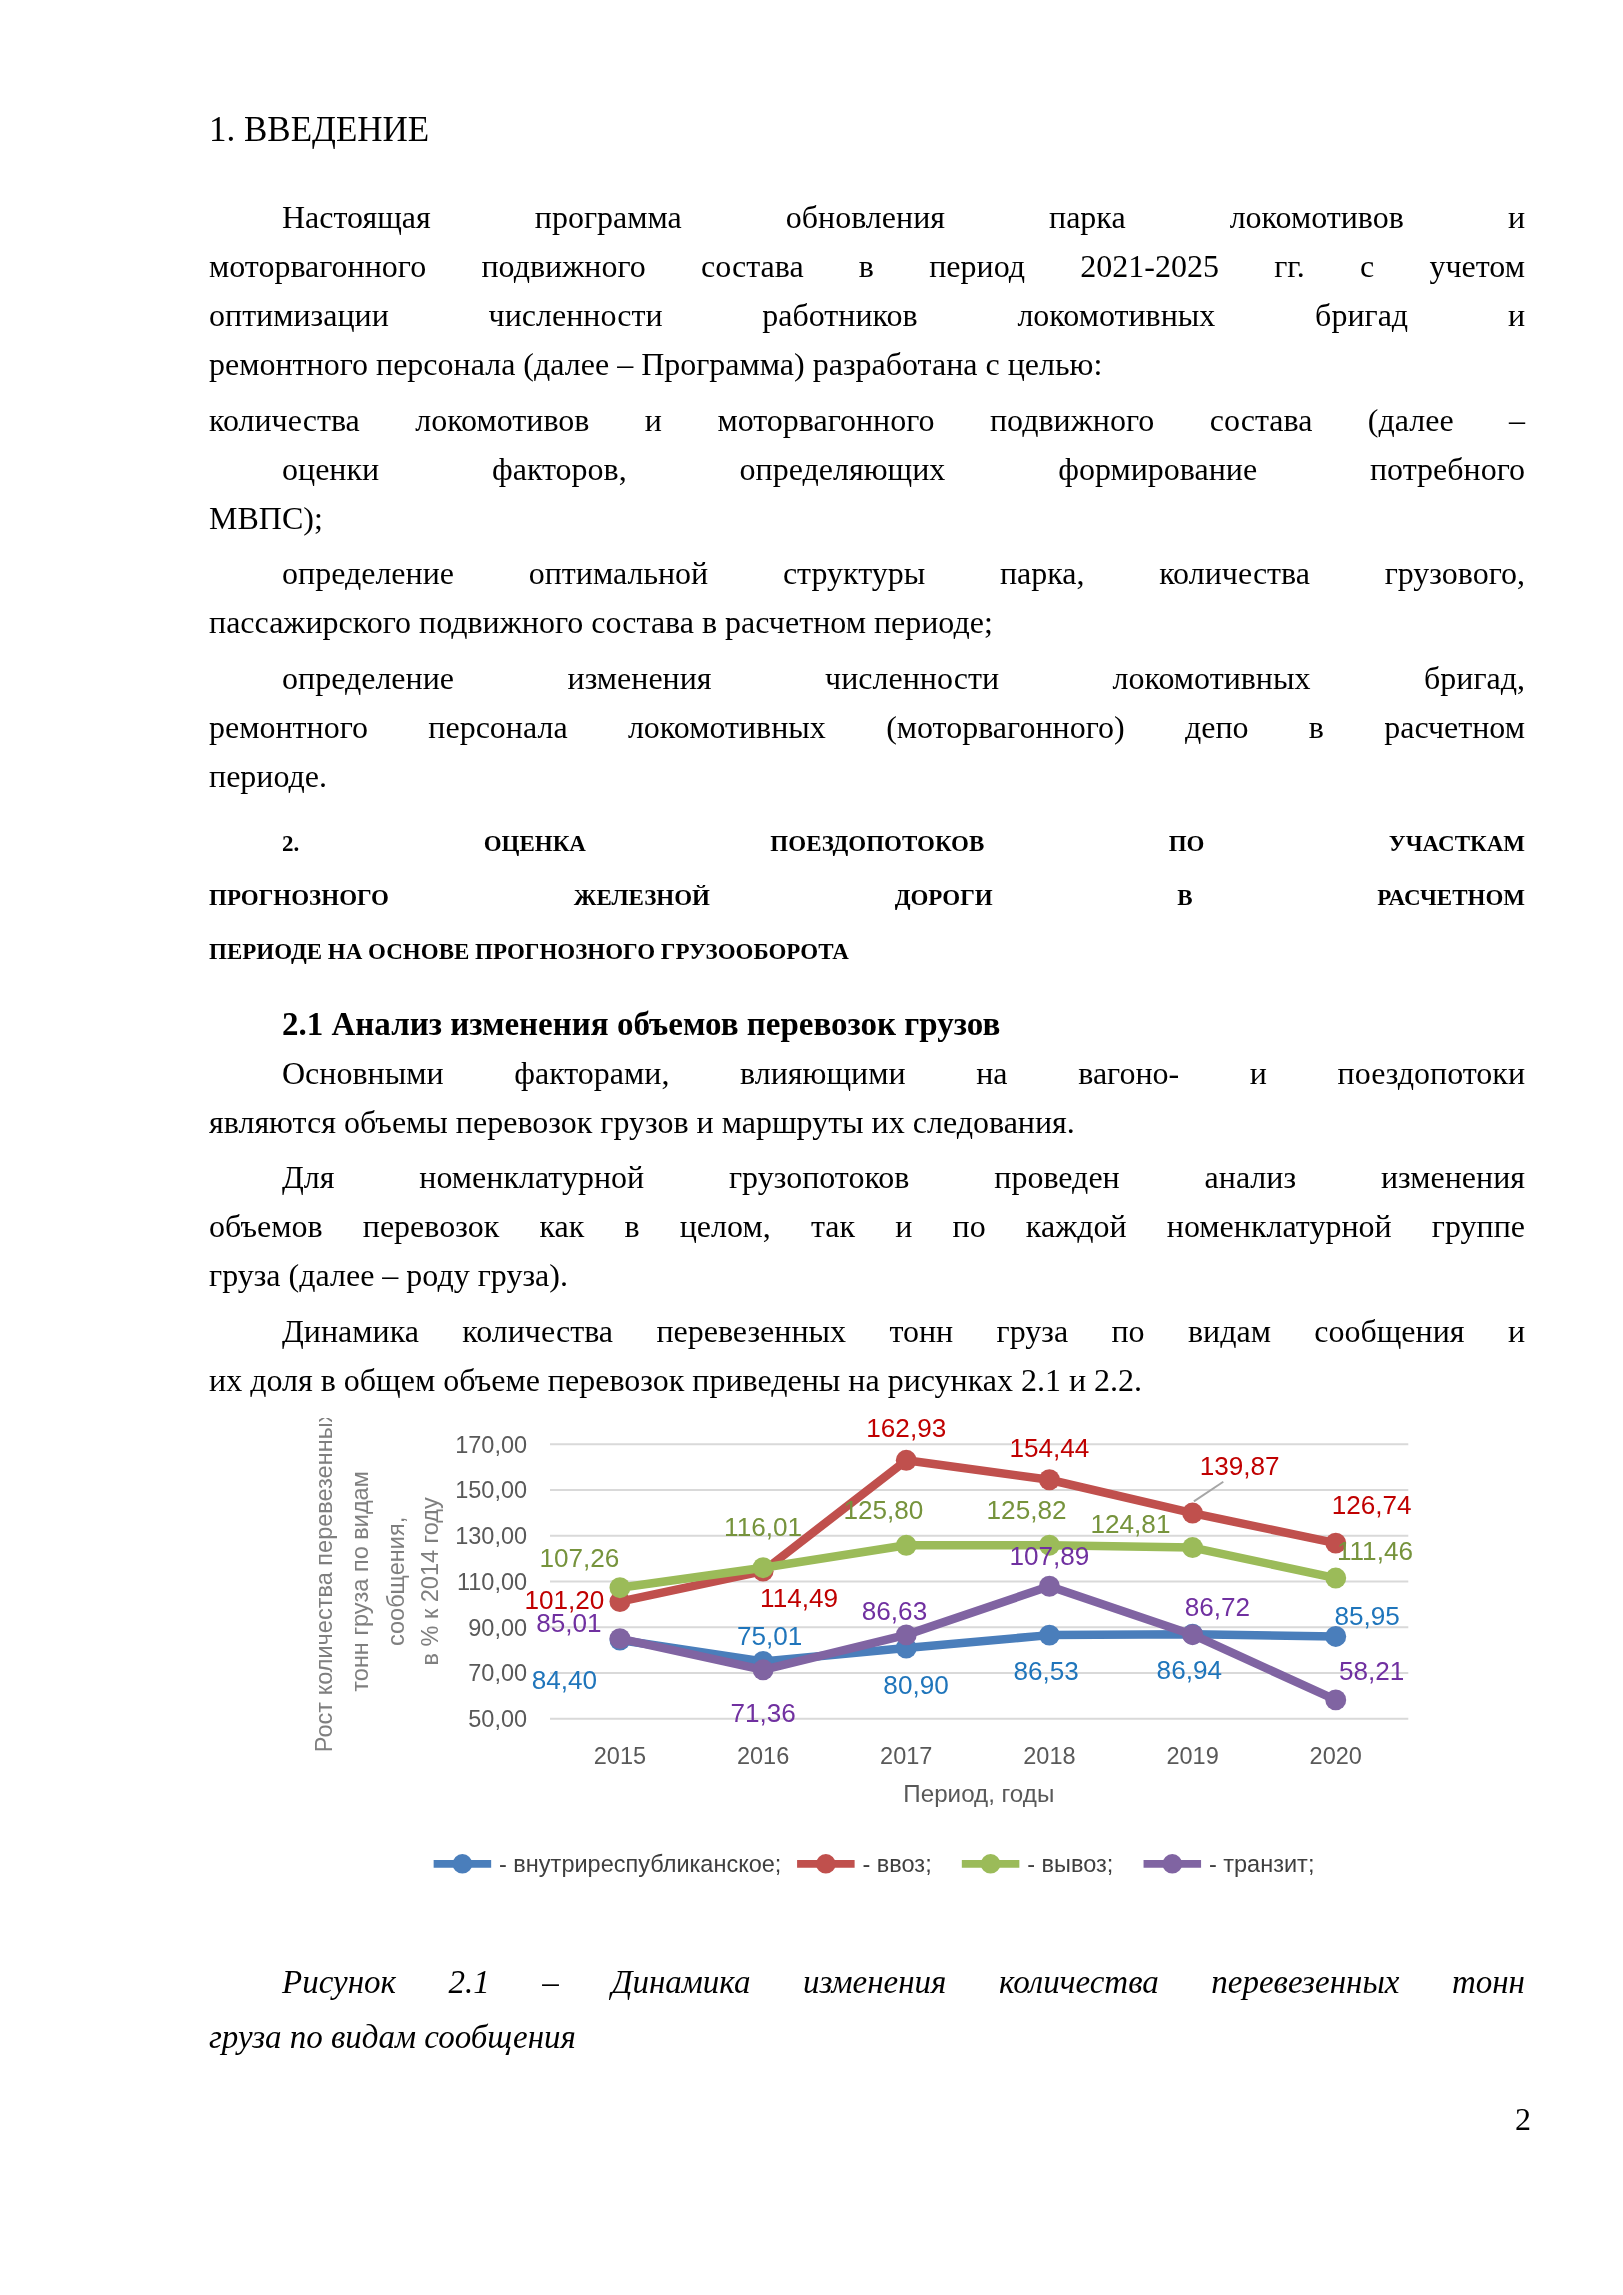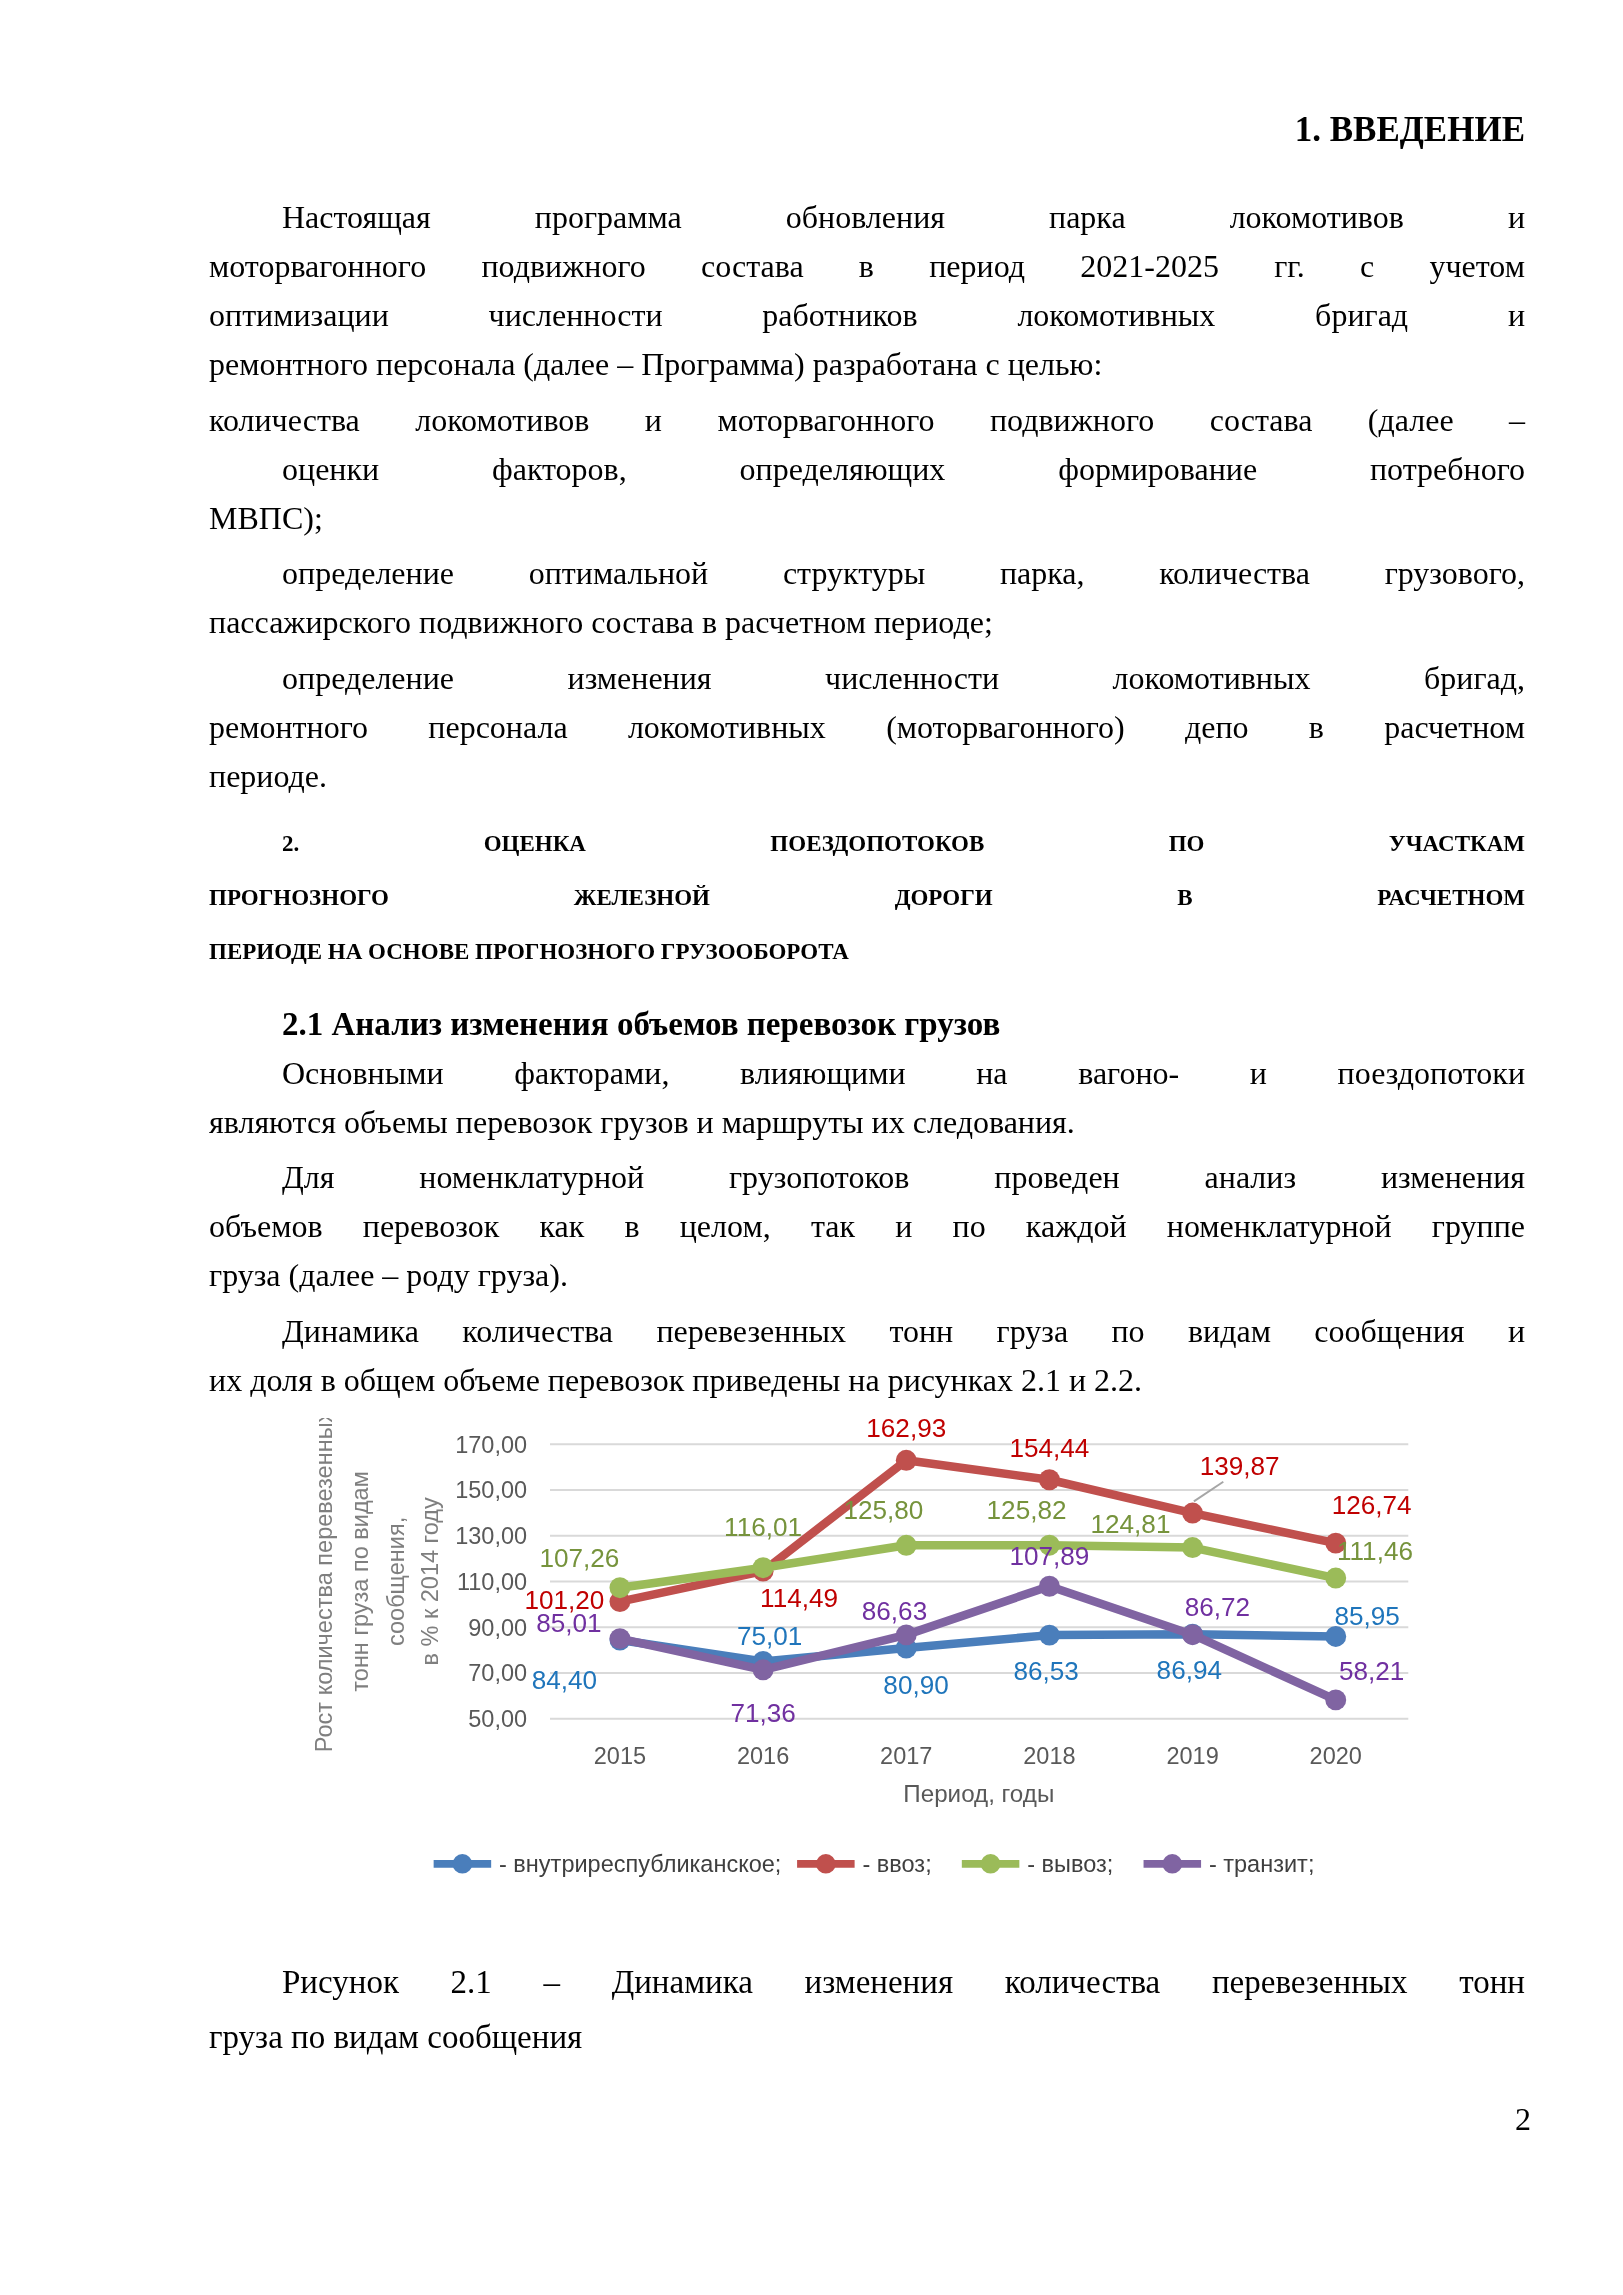--- a/index.html
+++ b/index.html
@@ -4,21 +4,21 @@
 <style>
   html,body{margin:0;padding:0;}
   body{
     width:1623px;height:2295px;position:relative;overflow:hidden;
     background:#ffffff;color:#000;
     font-family:"Liberation Serif","DejaVu Serif",serif;
     font-size:32px;line-height:49px;
   }
   .content{padding:105px 98px 0 209px;}
   h1.doc-title{
-    font-size:35px;font-weight:bold;text-align:right;
+    font-size:35px;font-weight:normal;text-align:left;
     margin:0 0 39px 0;line-height:49px;
   }
   .para{margin:0 0 6.5px 0;}
   .para:last-of-type{margin-bottom:0;}
   .line{display:block;text-align:justify;text-align-last:justify;-moz-text-align-last:justify;}
   .line.last{text-align-last:left;-moz-text-align-last:left;}
   .line.first{text-indent:73px;}
   .h2{
     font-weight:bold;font-size:23px;line-height:54px;
     margin:16.4px 0 0 0;
@@ -28,21 +28,21 @@
     margin:21px 0 0 0;text-indent:73px;
   }
   figure.chart-figure{margin:13px 0 0 79px;padding:0;}
   svg text{font-family:"Liberation Sans","DejaVu Sans",sans-serif;}
   svg .tick{font-size:36px;fill:#595959;}
   svg .axis-title{font-size:37px;fill:#595959;}
   svg .ytitle{font-size:36px;fill:#7F7F7F;}
   svg .dlabel{font-size:40px;}
   svg .legend-text{font-size:36px;fill:#3F3F3F;}
   .caption{
-    font-size:33px;line-height:55px;
+    font-style:italic;font-size:33px;line-height:55px;
     margin:36px 0 0 0;
   }
   .page-number{
     position:absolute;top:2100px;right:92px;
     font-size:32px;line-height:39px;
   }
 </style>
 </head>
 <body>
 

